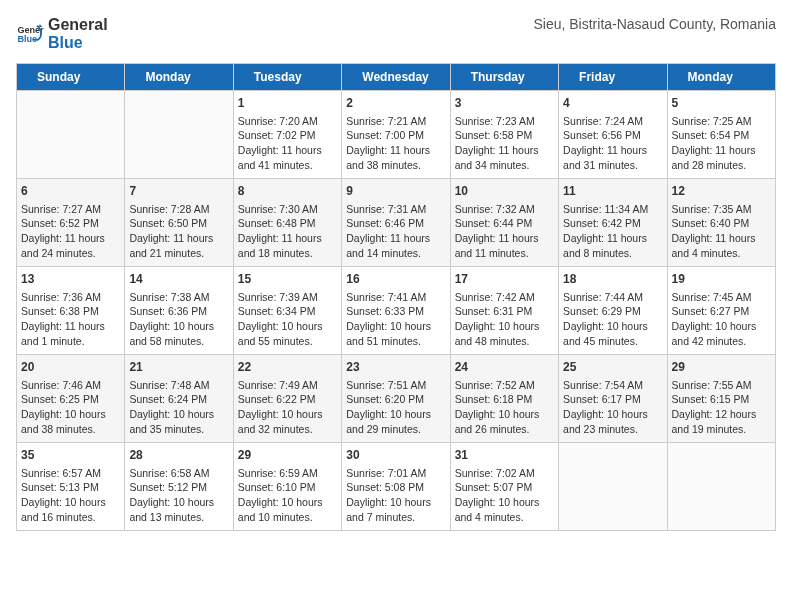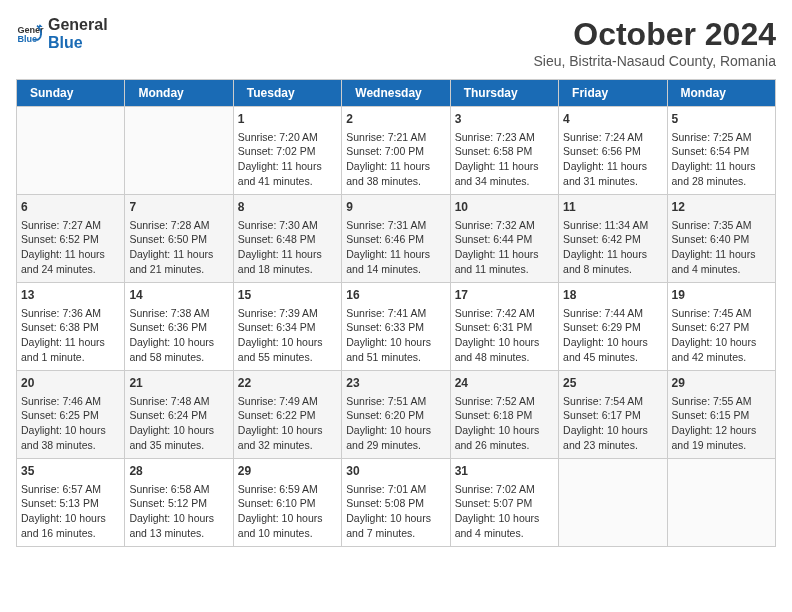--- a/index.html
+++ b/index.html
@@ -38,21 +38,21 @@
       color: #555;
     }
     table {
       width: 100%;
       border-collapse: collapse;
       font-size: 11px;
     }
     thead tr th {
       background-color: #1a6bb5;
       color: #fff;
-      padding: 6px 13px;
+      padding: 6px 20px;
       text-align: left;
       font-size: 12px;
       font-weight: bold;
       border: 1px solid #ccc;
     }
     tbody tr td {
       border: 1px solid #ccc;
       vertical-align: top;
       padding: 4px 4px;
       min-height: 70px;
@@ -88,21 +88,20 @@
       <text x="2" y="32" font-size="13" font-weight="bold" fill="#1a6bb5" font-family="Arial">Blue</text>
       <path d="M30 8 Q38 14 35 24 Q32 30 26 28" stroke="#1a6bb5" stroke-width="2.5" fill="none"></path>
       <path d="M34 6 L38 10 L32 10 Z" fill="#1a6bb5"></path>
     </svg>
     <div style="display:flex;flex-direction:column;line-height:1.15;">
       <span style="font-size:16px;font-weight:bold;color:#333;">General</span>
       <span style="font-size:16px;font-weight:bold;color:#1a6bb5;">Blue</span>
     </div>
   </div>
   <div class="title-block">
-    <div class="calendar-title">October 2024</div>
     <div class="calendar-subtitle">Sieu, Bistrita-Nasaud County, Romania</div>
   </div>
 </div>
 
 <table>
   <thead>
     <tr>
     <th>Sunday</th>
         <th>Monday</th>
         <th>Tuesday</th>

